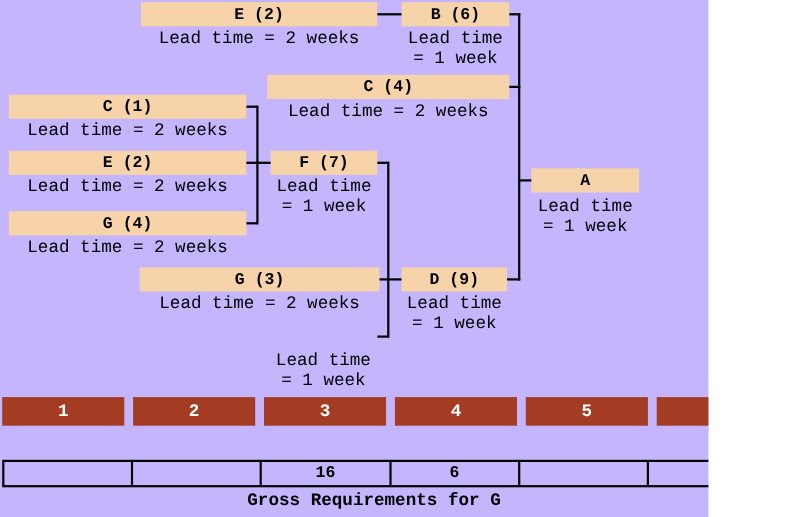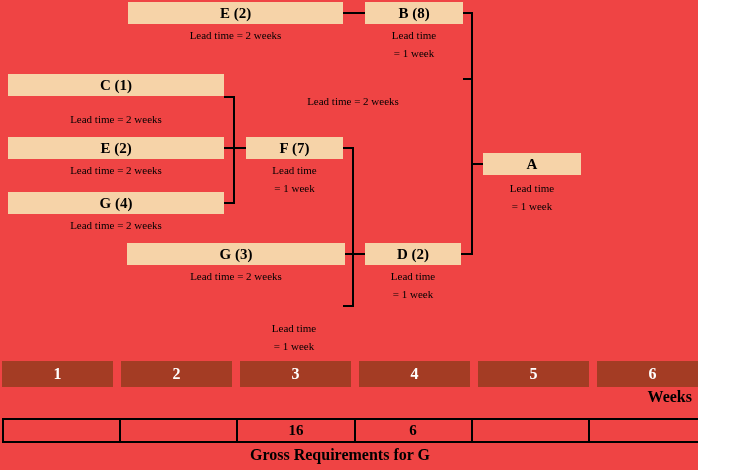--- a/index.html
+++ b/index.html
@@ -1,26 +1,26 @@
 <!DOCTYPE html>
 <html><head>
 <meta charset="utf-8">
 <style>
   html,body{margin:0;padding:0;background:#fff;}
   .stage{
-    position:relative;width:698px;height:470px;background:#ef4444;
-    font-family:Liberation Serif, serif;color:#000;overflow:hidden;
+    position:relative;width:644px;height:470px;background:#c4b5fd;
+    font-family:Liberation Mono, monospace;color:#000;overflow:hidden;
   }
   .bar{
     position:absolute;height:22px;background:#F6D3A8;
     display:flex;align-items:center;justify-content:center;
     font-size:15px;font-weight:bold;line-height:1;
   }
   .lead{
-    position:absolute;font-size:11px;line-height:18px;text-align:center;
+    position:absolute;font-size:16px;line-height:18px;text-align:center;
   }
   .hline{position:absolute;height:2px;background:#000;}
   .vline{position:absolute;width:2px;background:#000;}
   .week-seg{
     position:absolute;top:361px;width:111px;height:26px;background:#A43C24;
     color:#fff;font-size:16px;font-weight:bold;
     display:flex;align-items:center;justify-content:center;
   }
   .week-arrow{
     position:absolute;top:361px;left:710px;width:0;height:0;
@@ -44,28 +44,29 @@
     position:absolute;top:446px;left:0;width:680px;text-align:center;
     font-size:16px;font-weight:bold;
   }
 </style>
 </head>
 <body>
 
 <div class="stage">
 
   <div class="bar" style="left:128px;top:2px;width:215px">E (2)</div>
-  <div class="bar" style="left:365px;top:2px;width:98px">B (8)</div>
-  <div class="bar" style="left:8px;top:74px;width:216px">C (1)</div>
+  <div class="bar" style="left:365px;top:2px;width:98px">B (6)</div>
+  <div class="bar" style="left:243px;top:68px;width:220px">C (4)</div>
+  <div class="bar" style="left:8px;top:86px;width:216px">C (1)</div>
   <div class="bar" style="left:8px;top:137px;width:216px">E (2)</div>
   <div class="bar" style="left:246px;top:137px;width:97px">F (7)</div>
   <div class="bar" style="left:483px;top:153px;width:98px">A</div>
   <div class="bar" style="left:8px;top:192px;width:216px">G (4)</div>
   <div class="bar" style="left:127px;top:243px;width:218px">G (3)</div>
-  <div class="bar" style="left:365px;top:243px;width:96px">D (2)</div>
+  <div class="bar" style="left:365px;top:243px;width:96px">D (9)</div>
 
   <div class="lead" style="left:128px;top:26px;width:215px">Lead time = 2 weeks</div>
   <div class="lead" style="left:365px;top:26px;width:98px">
     <div>Lead time</div>
     <div>= 1 week</div>
   </div>
   <div class="lead" style="left:243px;top:92px;width:220px">Lead time = 2 weeks</div>
   <div class="lead" style="left:8px;top:110px;width:216px">Lead time = 2 weeks</div>
   <div class="lead" style="left:8px;top:161px;width:216px">Lead time = 2 weeks</div>
   <div class="lead" style="left:246px;top:161px;width:97px">

